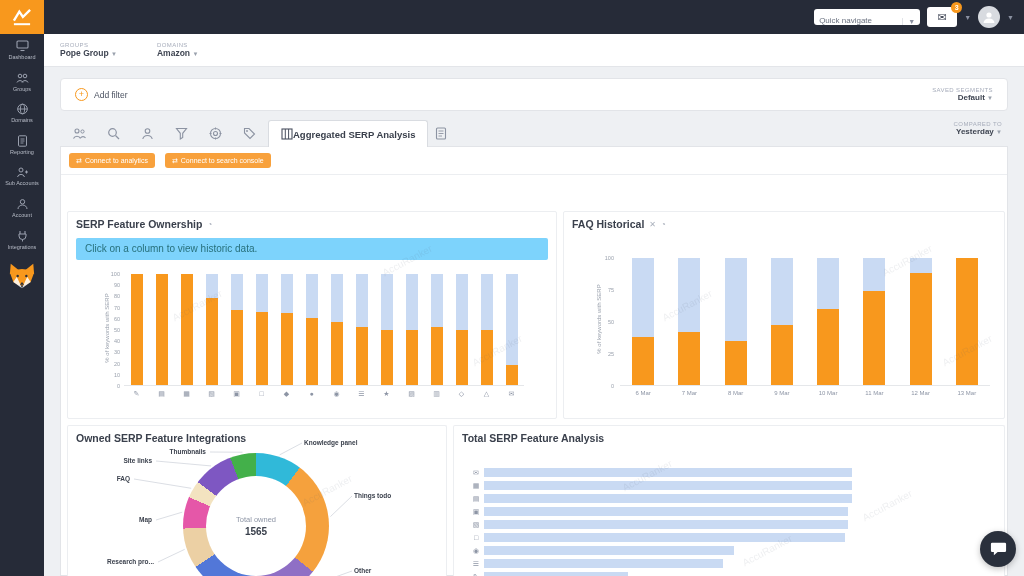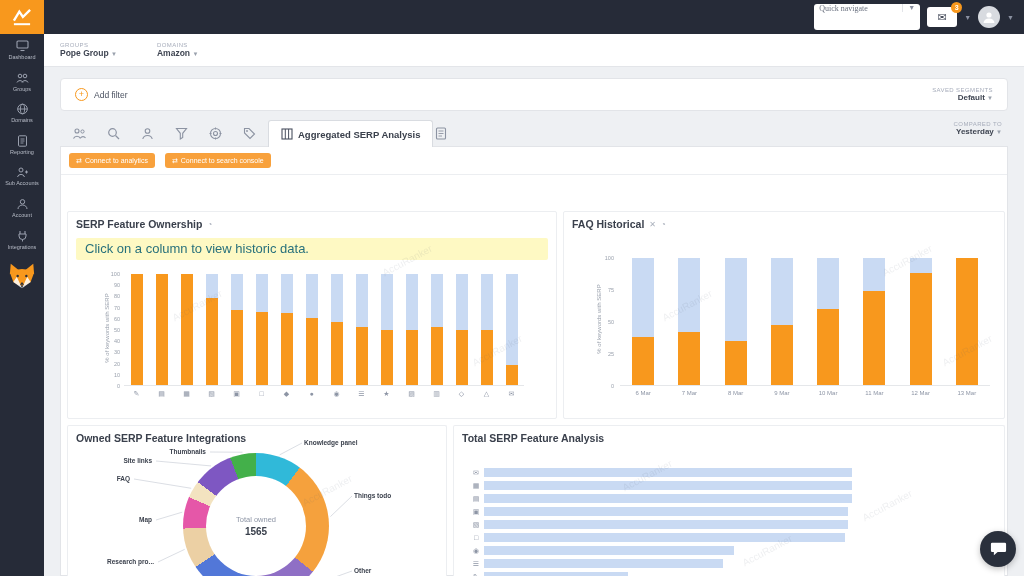--- a/index.html
+++ b/index.html
@@ -3,21 +3,21 @@
 <meta charset="utf-8">
 <style>
   * { box-sizing: border-box; margin: 0; padding: 0; }
   html,body { width:1024px; height:576px; overflow:hidden; }
   body { font-family:"Liberation Sans", sans-serif; background:#eef0f3; position:relative; }
 
   
   #topbar { position:absolute; left:0; top:0; width:1024px; height:34px; background:#262b38; z-index:30; }
   #logo { position:absolute; left:0; top:0; width:44px; height:34px; background:#f8981d; display:flex; align-items:center; justify-content:center; }
   .tb-right { position:absolute; right:10px; top:0; height:34px; display:flex; align-items:center; gap:7px; }
-  #quick-nav { width:106px; height:26px; background:#fff; border-radius:3px; display:flex; align-items:flex-start; font-size:8px; color:#6b7280; padding:0 5px;font-family:Liberation Serif, serif; }
+  #quick-nav { width:106px; height:16px; background:#fff; border-radius:3px; display:flex; align-items:flex-end; font-size:8px; color:#6b7280; padding:0 5px; }
   #quick-nav .caret { margin-left:auto; border-left:1px solid #e2e4e8; padding-left:5px; color:#8a90a0; font-size:7px; }
   #mail-btn { position:relative; width:30px; height:20px; background:#fff; border-radius:3px; display:flex; align-items:center; justify-content:center; font-size:11px; color:#3a4150; }
   #mail-badge { position:absolute; top:-5px; right:-5px; width:11px; height:11px; background:#f8981d; border-radius:50%; color:#fff; font-size:7px; line-height:11px; text-align:center; font-weight:bold; }
   .tb-caret { color:#8a90a0; font-size:7px; }
   #avatar { width:22px; height:22px; border-radius:50%; background:#d8dbe0; display:flex; align-items:center; justify-content:center; overflow:hidden; }
 
   
   #sidebar { position:absolute; left:0; top:34px; width:44px; height:542px; background:#262b38; z-index:25; }
   .sb-item { width:44px; padding:6px 0 5px; display:flex; flex-direction:column; align-items:center; gap:2px; cursor:pointer; }
   .sb-item span.lbl { font-size:5.5px; color:#b7bcc7; text-align:center; line-height:1.2; }
@@ -33,33 +33,33 @@
   #filter-card { position:absolute; left:60px; top:78px; width:948px; height:33px; background:#fff; border:1px solid #e2e4e8; border-radius:4px; display:flex; align-items:center; padding:0 14px; }
   #add-filter { display:flex; align-items:center; gap:6px; cursor:pointer; }
   #plus-circle { width:13px; height:13px; border:1px solid #f8981d; border-radius:50%; color:#f8981d; font-size:9px; line-height:11px; text-align:center; }
   #add-filter-label { font-size:8.5px; color:#4a5160; }
   #saved-segments { margin-left:auto; text-align:right; cursor:pointer; }
   #saved-segments .ctx-label { font-size:6px; }
   #saved-segments .ctx-value { font-size:8px; }
 
   
   .icon-tab { position:absolute; top:120px; width:34px; height:26px; display:flex; align-items:center; justify-content:center; cursor:pointer; }
-  #active-tab { position:absolute; left:268px; top:120px; height:27px; background:#fff; border:1px solid #d9dce1; border-bottom:none; border-radius:3px 3px 0 0; display:flex; align-items:center; gap:5px; padding:0 12px; z-index:12; cursor:pointer; }
+  #active-tab { position:absolute; left:268px; top:120px; height:27px; background:#fff; border:1px solid #d9dce1; border-bottom:none; border-radius:3px 3px 0 0; display:flex; align-items:center; padding:0 12px; z-index:12; cursor:pointer; }
   #active-tab span { font-size:9.5px; font-weight:bold; color:#3a404c; }
   #compared-block { position:absolute; right:22px; top:121px; text-align:right; cursor:pointer; }
 
   
   #panel { position:absolute; left:60px; top:146px; width:948px; height:430px; background:#fff; border:1px solid #e2e4e8; z-index:5; }
   #connect-row { position:absolute; left:0; top:0; width:100%; height:28px; border-bottom:1px solid #eceef1; display:flex; align-items:center; gap:10px; padding-left:8px; }
   .connect-btn { height:15px; background:#f8a13c; color:#fff; border:none; border-radius:3px; font-size:7px; font-family:"Liberation Sans",sans-serif; padding:0 7px; display:flex; align-items:center; gap:3px; cursor:pointer; }
 
   .card { position:absolute; background:#fff; border:1px solid #eceef1; border-radius:2px;margin-top:28px; }
   .card-title { position:absolute; left:8px; top:6px; font-size:10.5px; font-weight:bold; color:#3a404c; display:flex; align-items:center; gap:5px; }
   .mini-ic { font-size:8px; color:#aab0bc; font-weight:normal; cursor:pointer; }
-  #info-banner { position:absolute; left:8px; top:26px; right:8px; height:22px; background:#fef9c3; color:#27707b; font-size:13px; line-height:22px; padding-left:9px; border-radius:2px; }
+  #info-banner { position:absolute; left:8px; top:26px; right:8px; height:22px; background:#7dd3fc; color:#27707b; font-size:10px; line-height:22px; padding-left:9px; border-radius:2px; }
 
   .plot { position:absolute; display:flex; align-items:flex-end; border-bottom:1px solid #e5e7ea; }
   .vslot { display:flex; flex-direction:column; justify-content:flex-end; align-items:center; height:100%; cursor:pointer; }
   .seg { width:12px; }
   .yaxis { position:absolute; }
   .yaxis span { position:absolute; right:0; font-size:5.5px; color:#9aa1ad; }
   .xaxis { position:absolute; display:flex; }
   .xaxis span { display:block; text-align:center; font-size:7px; color:#8d95a5; }
   .yrot { position:absolute; font-size:6px; color:#9aa1ad; transform:rotate(-90deg); transform-origin:left top; text-align:center; }
 

